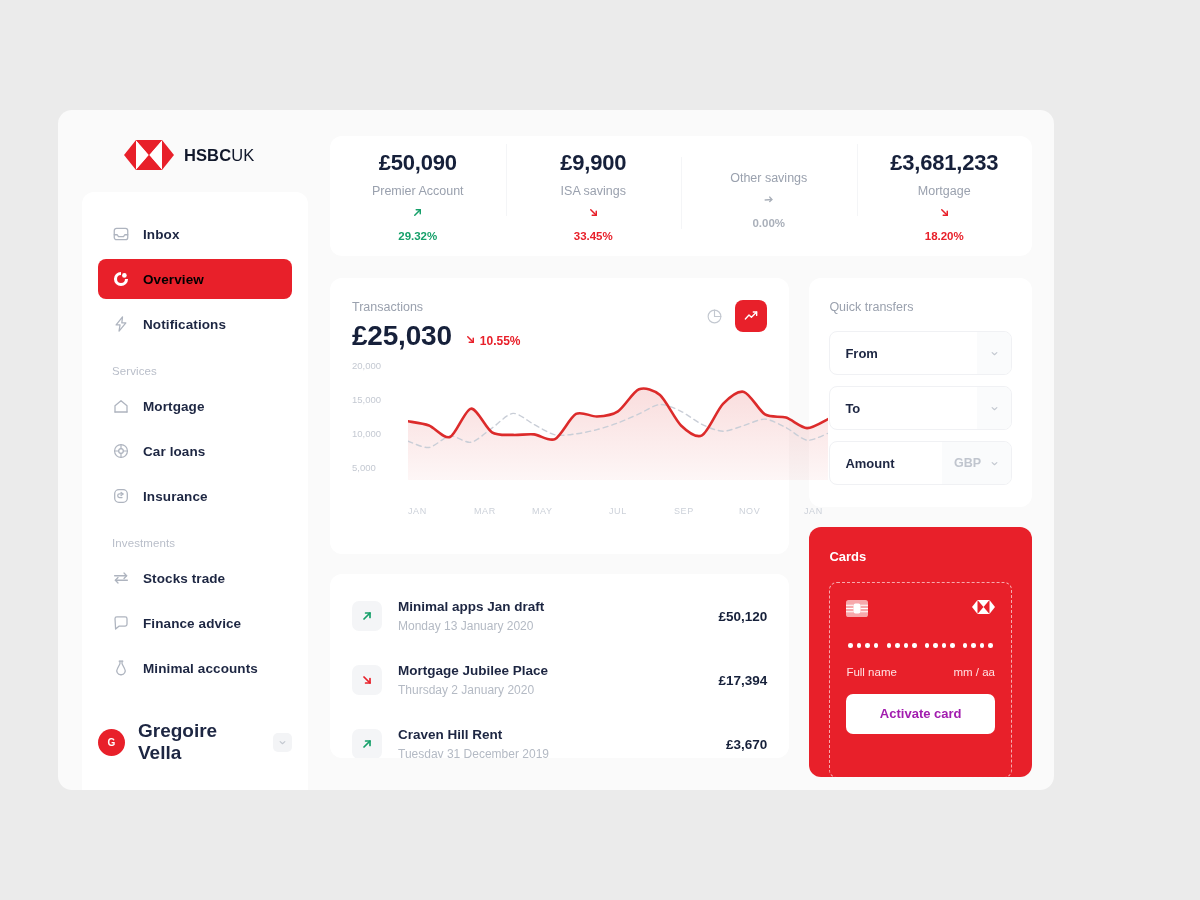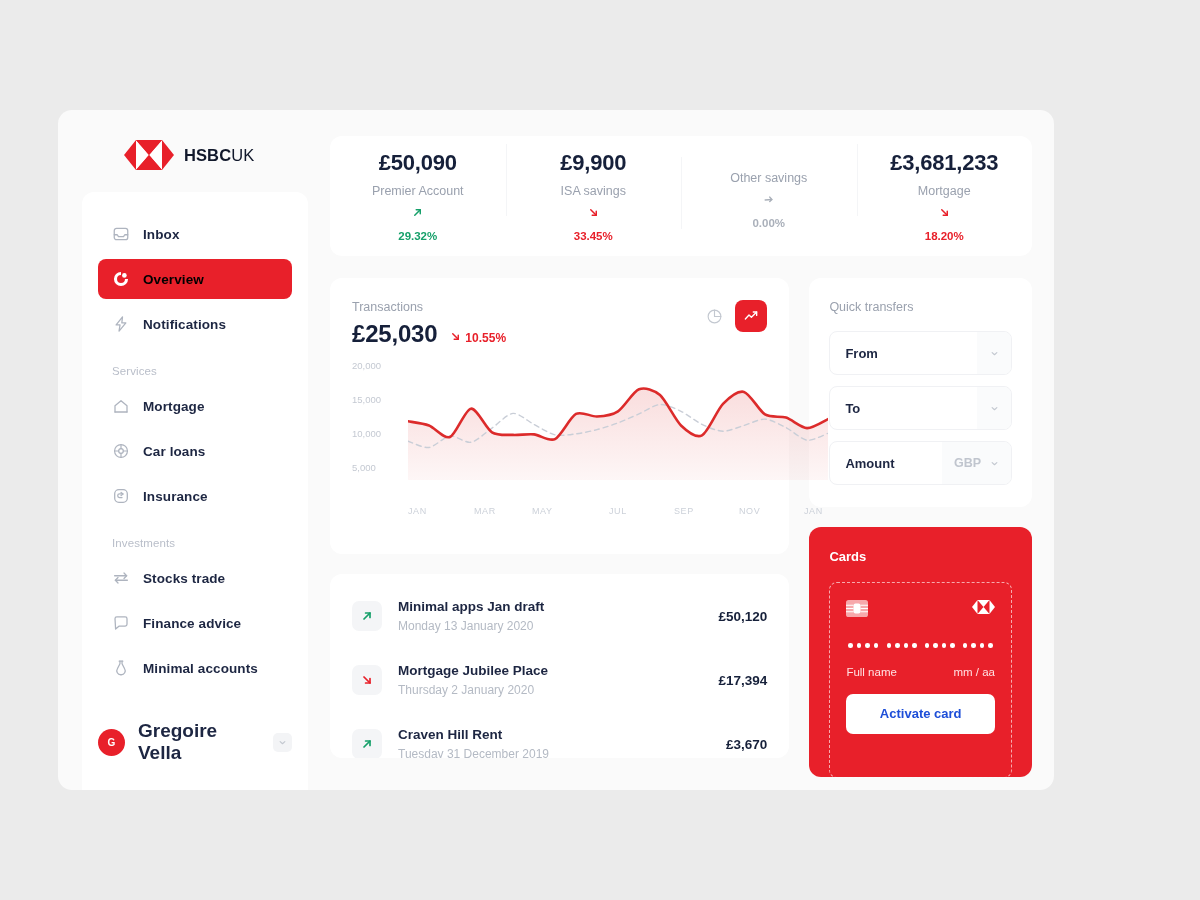--- a/index.html
+++ b/index.html
@@ -89,21 +89,21 @@
   
   .content{ display:flex; gap:20px; }
   .col-left{ width:520px; }
   .col-right{ width:252px; }
 
   
   .chart-card{ height:276px; padding:22px 22px 0 22px; position:relative; margin-bottom:20px; }
   .chart-head{ display:flex; justify-content:space-between; align-items:flex-start; }
   .chart-title{ font-size:12.5px; color:#9aa1ae; }
   .chart-amount-row{ display:flex; align-items:baseline; gap:13px; margin-top:6px; }
-  .chart-amount{ font-size:24px; font-weight:700; color:#16203a; letter-spacing:-.2px; }
+  .chart-amount{ font-size:28px; font-weight:700; color:#16203a; letter-spacing:-.2px; }
   .chart-delta{ font-size:12px; font-weight:700; display:flex; gap:4px; }
   .chart-toggles{ display:flex; align-items:center; gap:11px; }
   .toggle-ghost{ width:20px; height:20px; display:flex; align-items:center; justify-content:center; cursor:pointer; }
   .toggle-active{
     width:32px; height:32px; border-radius:8px; background:#e8202a;
     display:flex; align-items:center; justify-content:center; cursor:pointer;
   }
   .plot{ position:absolute; left:22px; top:86px; width:476px; height:160px; }
   .ytick{ position:absolute; font-size:9.5px; color:#c4c9d2; left:0; }
   .xtick{ position:absolute; font-size:9px; color:#ccd1d9; letter-spacing:.6px; top:142px; }
@@ -149,21 +149,21 @@
   }
   .card-top{ display:flex; justify-content:space-between; align-items:flex-start; }
   .dots-row{ display:flex; justify-content:space-between; margin-top:26px; padding:0 2px; }
   .dot-grp{ display:flex; gap:4px; }
   .dot{ width:4.5px; height:4.5px; border-radius:50%; background:#fff; }
   .card-meta{ display:flex; justify-content:space-between; margin-top:18px; }
   .card-meta span{ font-size:11.5px; color:#ffe2e3; }
   .activate-btn{
     margin-top:16px; height:40px; background:#fff; border-radius:7px;
     display:flex; align-items:center; justify-content:center;
-    font-size:13px; font-weight:700; color:#1d4ed8; cursor:pointer;
+    font-size:13px; font-weight:700; color:#a21caf; cursor:pointer;
   }
 </style>
 </head>
 <body>
 
 <div class="app-shell">
 
   <aside class="sidebar">
     <div class="brand">
       <svg class="hsbc-mark" viewBox="0 0 50 30">

